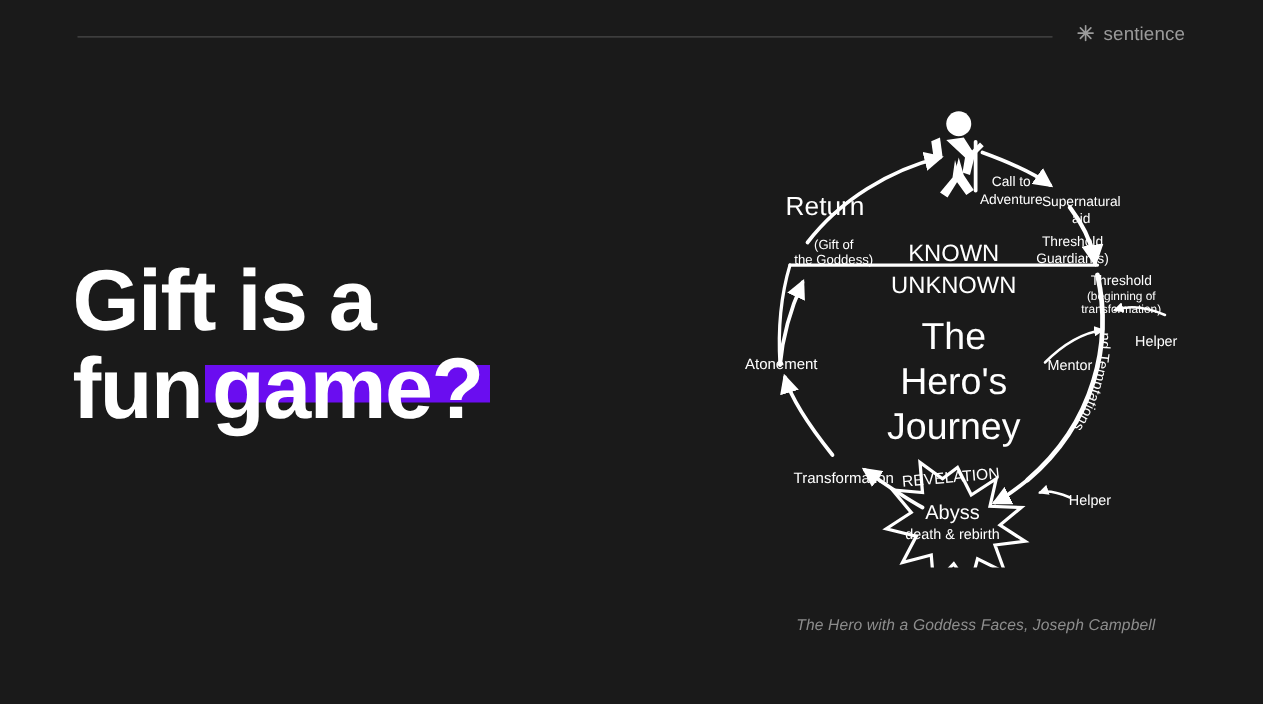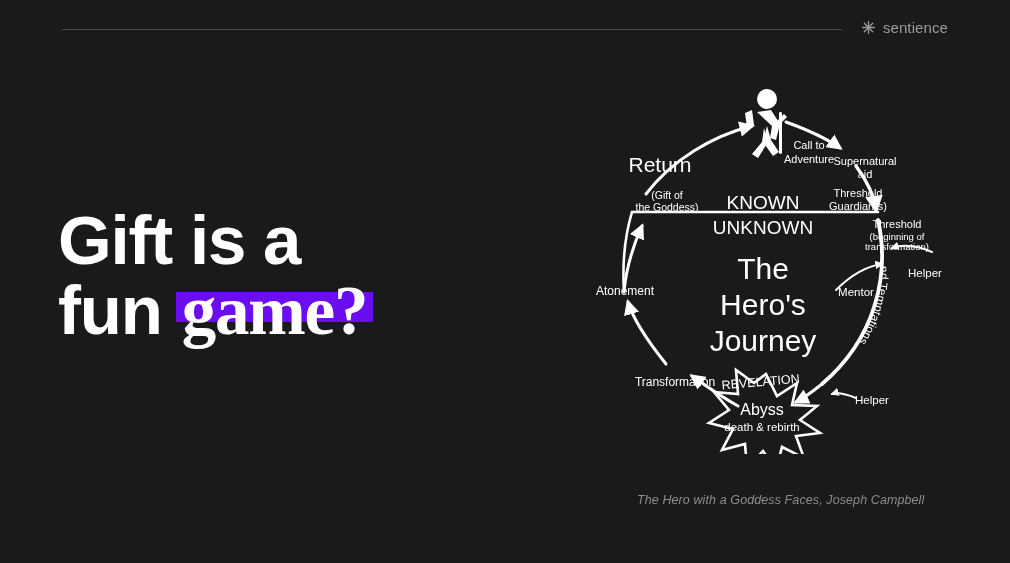--- a/index.html
+++ b/index.html
@@ -12,40 +12,40 @@
   }
 
   
   #header-bar { position:absolute; left:0; top:0; width:1010px; height:56px; }
   #header-rule {
     position:absolute; left:62px; top:29px; width:780px; height:1px;
     background:#4a4a4a;
   }
   #brand {
     position:absolute; right:62px; top:19px;
-    display:flex; align-items:center; gap:7px;
+    display:flex; gap:7px;
   }
   #brand-icon { width:15px; height:15px; display:block; }
   #brand-name {
     color:#9b9b9b; font-size:15px; letter-spacing:.1px;
     font-family:"Liberation Sans", sans-serif;
   }
 
   
   #headline {
     position:absolute; left:58px; top:206px; width:480px;
   }
   .headline-line {
     font-size:69px; font-weight:bold; line-height:70px;
     color:#ffffff; letter-spacing:-1.2px; white-space:nowrap;
   }
   #headline-line-2 { position:relative; }
   #headline-highlight-text {
     position:relative; display:inline-block;
-    padding:0 6px; margin-left:14px;font-family:Liberation Serif, serif;
+    padding:0 6px; margin-left:2px;
   }
   #headline-highlight-band {
     position:absolute; left:0; top:16px; right:0; height:30px;
     background:#6a0df0; z-index:0;
   }
   #headline-highlight-label { position:relative; z-index:1; }
 
   
   #diagram { position:absolute; left:560px; top:74px; width:420px; height:380px; }
   #diagram-svg { display:block; width:420px; height:380px; }

